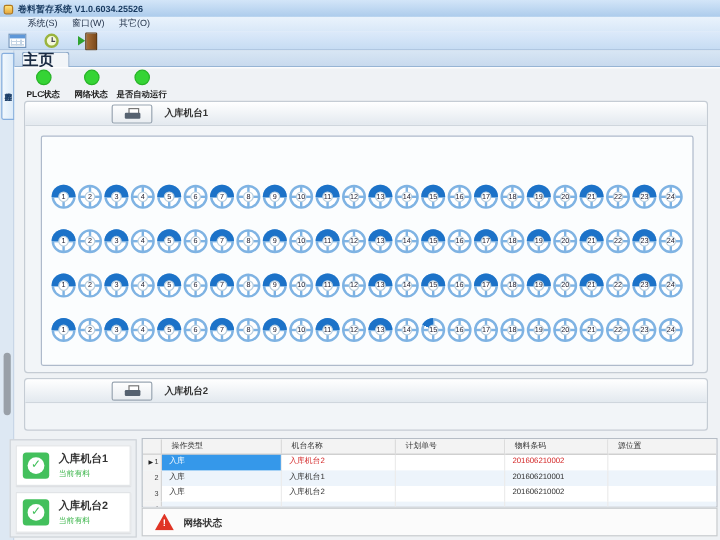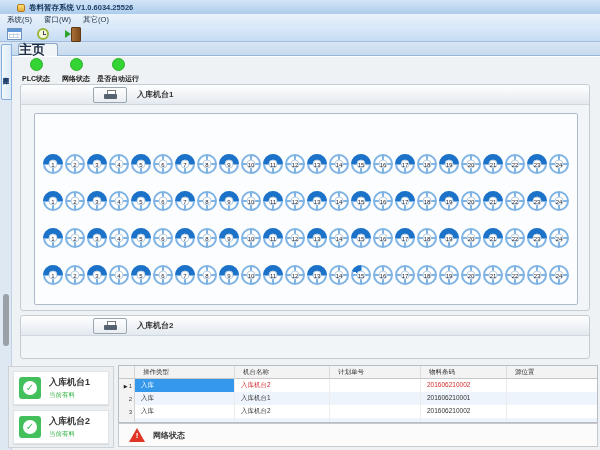--- a/index.html
+++ b/index.html
@@ -1,27 +1,27 @@
 <!DOCTYPE html>
 <html style="--fill: #1c72c8; --ring: #7fb3e3; --green: #35d435; --red: #d42a2a; --sel: #3598ea; --cardgreen: #43c05c;"><head>
 <meta charset="utf-8">
 <style>
   * { margin:0; padding:0; box-sizing:border-box; }
   html,body { width:600px; height:450px; overflow:hidden; }
   body { position:relative; font-family:"Liberation Sans","DejaVu Sans",sans-serif; background:#eff2f5; color:#222; }
 
   
   .titlebar { position:absolute; left:0; top:0; width:600px; height:17px;
-    background:linear-gradient(#d3e5f8,#a7c8ea); display:flex; align-items:center; gap:4px; padding-left:17px;
+    background:linear-gradient(#d3e5f8,#a7c8ea); display:flex; align-items:center; gap:4px; padding-left:3px;
     border-bottom:1px solid #8fb4da; }
   .app-icon { width:8px; height:8px; background:linear-gradient(#ffe37a,#e8a93c); border:1px solid #b2791d; border-radius:2px; flex:none; }
   .win-title { font-size:7.5px; font-weight:bold; color:#17395f; white-space:nowrap; }
 
   .menubar { position:absolute; left:0; top:14px; width:600px; height:12px;
-    background:linear-gradient(#eaf3fc,#d9e8f8); display:flex; align-items:center; gap:12px; padding-left:7px; }
+    background:linear-gradient(#eaf3fc,#d9e8f8); display:flex; align-items:center; gap:12px; padding-left:23px; }
   .menu-item { font-size:7.5px; color:#1c2c44; cursor:default; }
 
   .toolbar { position:absolute; left:0; top:26px; width:600px; height:16px;
     background:linear-gradient(#ddeafa,#c6dcf3); border-bottom:1px solid #a2bedc;
     display:flex; align-items:center; gap:11px; padding-left:5px; }
   .tool-btn { width:18px; height:14px; display:flex; align-items:center; justify-content:center; }
 
   .icon-calendar { width:15px; height:12px; background:#fff; border:1px solid #7094bd; position:relative; }
   .icon-calendar::before { content:''; position:absolute; top:0; left:0; right:0; height:3px; background:#5e97d8; }
   .icon-calendar::after { content:''; position:absolute; top:4px; left:1px; right:1px; bottom:1px;

